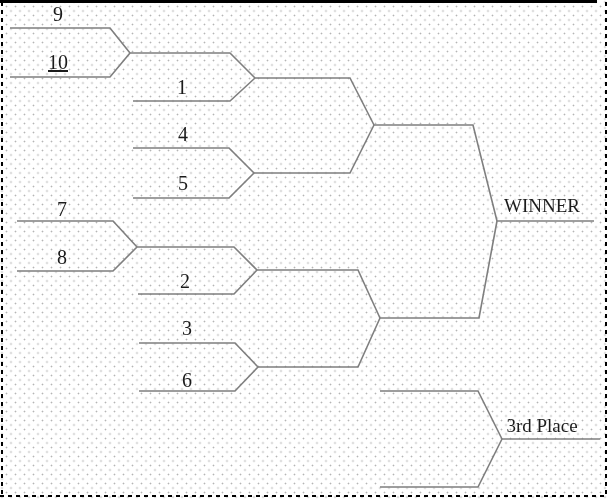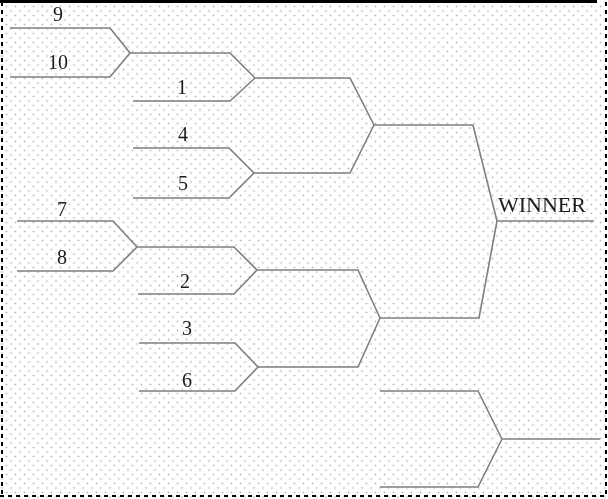--- a/index.html
+++ b/index.html
@@ -53,21 +53,21 @@
   }
   .label {
     position: absolute;
     transform: translate(-50%, -50%);
     color: var(--text, #1b1b1b);
     font-size: 20px;
     line-height: 1;
     white-space: nowrap;
     user-select: none;
   }
-  .label.place { font-size: 22px; text-align: center; }
+  .label.place { font-size: 19px; text-align: center; }
 </style>
 </head>
 <body>
 
 <div class="canvas">
 
   <svg class="bracket-lines" viewBox="0 0 608 499" xmlns="http://www.w3.org/2000/svg">
 
     <polyline points="10,28 110,28 130,53"></polyline>
     <polyline points="10,77 110,77 130,53"></polyline>
@@ -90,29 +90,30 @@
     <polyline points="380,318 479,318 497,221"></polyline>
 
     <polyline points="497,221 594,221"></polyline>
 
     <polyline points="380,391 478,391 502,439"></polyline>
     <polyline points="380,487 478,487 502,439"></polyline>
     <polyline points="502,439 600,439"></polyline>
   </svg>
 
   <div class="label" style="left:58px;  top:14px;">9</div>
-  <div class="label" style="left:58px;  top:62px;">10</div>
+  <div class="label" style="left:58px;  top:62px;text-decoration:underline;">10</div>
   <div class="label" style="left:182px; top:87px;">1</div>
   <div class="label" style="left:183px; top:134px;">4</div>
   <div class="label" style="left:183px; top:183px;">5</div>
   <div class="label" style="left:62px;  top:209px;">7</div>
   <div class="label" style="left:62px;  top:257px;">8</div>
   <div class="label" style="left:185px; top:281px;">2</div>
   <div class="label" style="left:187px; top:328px;">3</div>
   <div class="label" style="left:187px; top:380px;">6</div>
 
   <div class="label place" style="left:542px; top:205px;">WINNER</div>
+  <div class="label place" style="left:542px; top:425px;">3rd Place</div>
 
   <div class="border-top"></div>
   <div class="border-left"></div>
   <div class="border-right"></div>
   <div class="border-bottom"></div>
 </div>
 
 </body></html>

